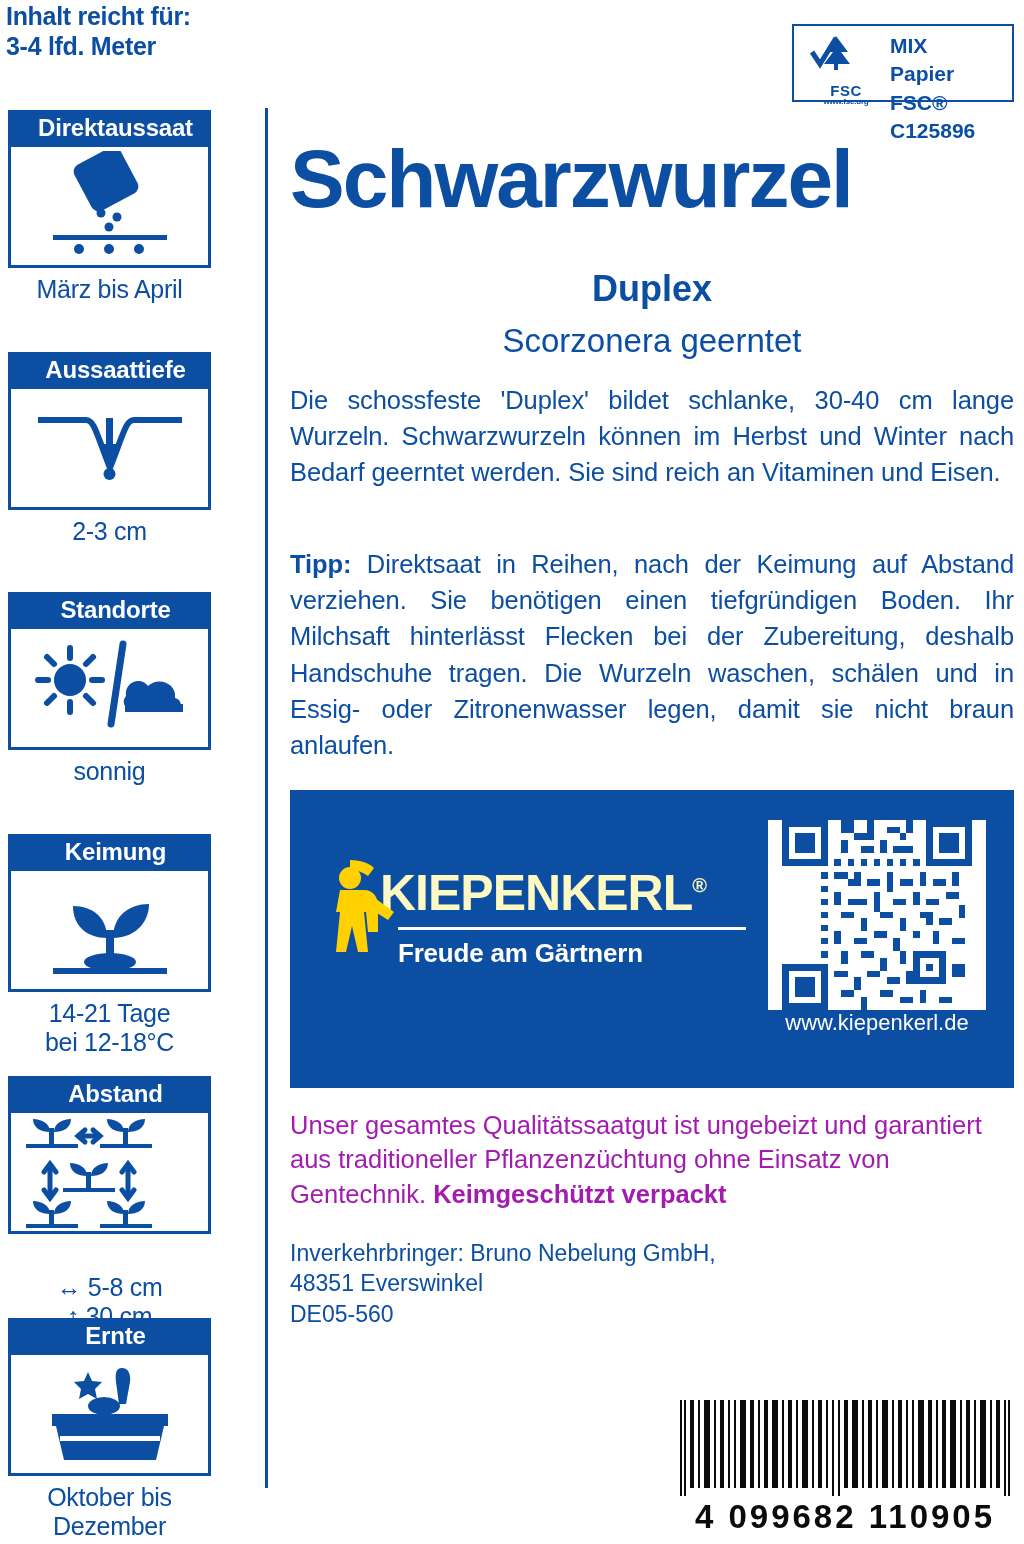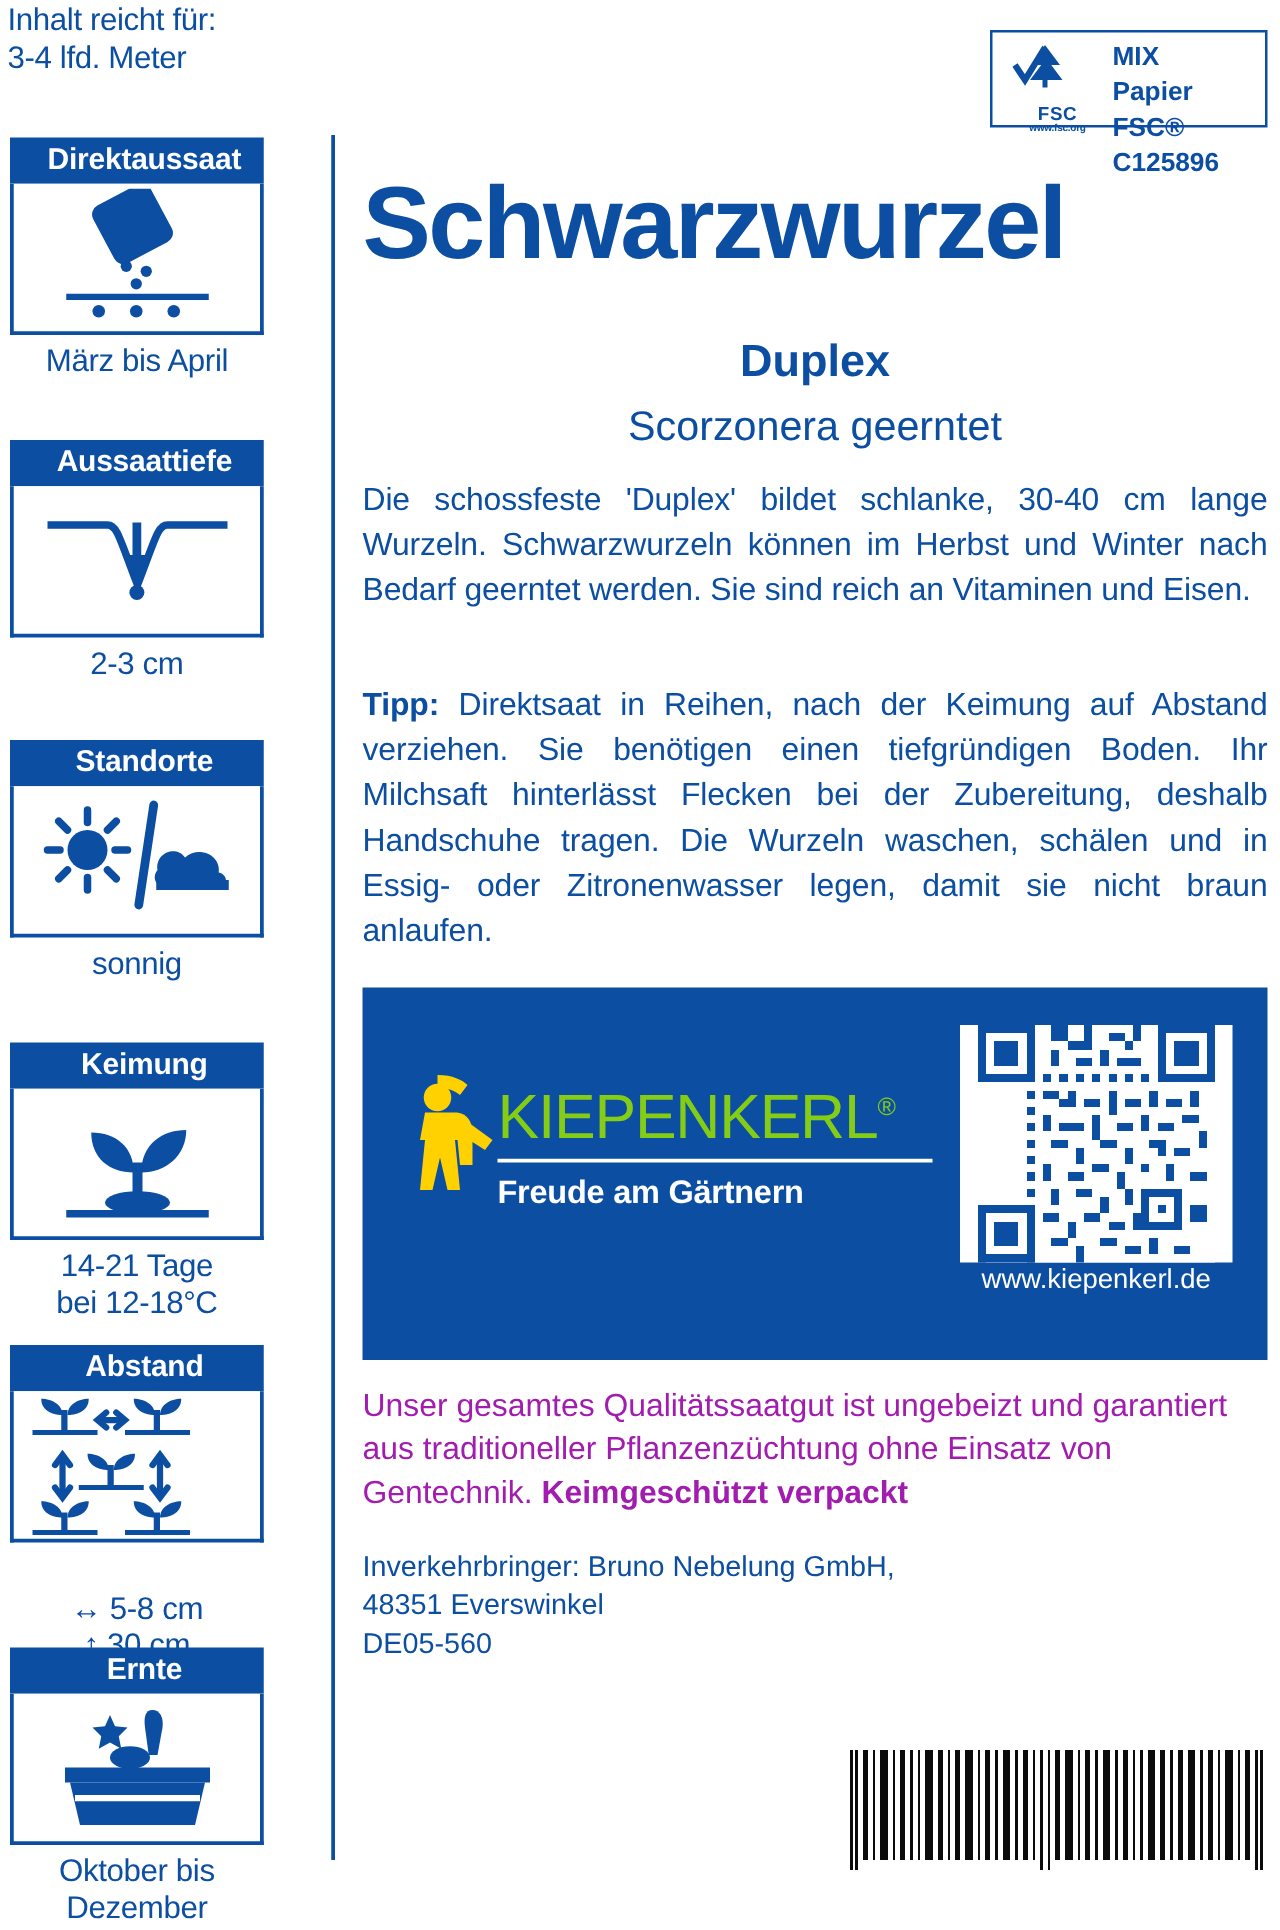--- a/index.html
+++ b/index.html
@@ -30,21 +30,21 @@
     height: 1544px;
   }
 
   .content-note {
     position: absolute;
     left: 6px;
     top: 2px;
     width: 250px;
     font-size: 25px;
     line-height: 1.18;
-    font-weight: 400;
+    font-weight: 700;
     color: #0b4ea2;
     letter-spacing: -0.3px;
   }
 
   .vrule {
     position: absolute;
     left: 265px;
     top: 108px;
     width: 3px;
     height: 1380px;
@@ -192,25 +192,25 @@
     background: #0b4ea2;
   }
   .brand-logo-wrap {
     position: absolute;
     left: 30px;
     top: 78px;
     width: 430px;
   }
   .brand-name {
     font-size: 50px;
-    font-weight: normal;
-    color: #84cc16;
+    font-weight: bold;
+    color: #fef9c3;
     letter-spacing: -1px;
     line-height: 1;
-    margin-left: 78px;
+    margin-left: 60px;
   }
   .brand-reg {
     font-size: 20px;
     vertical-align: super;
   }
   .brand-rule {
     margin-left: 78px;
     width: 348px;
     height: 3px;
     background: #ffffff;
@@ -640,16 +640,17 @@
             <rect x="142" y="0" width="1" height="44"></rect>
           <rect x="145" y="0" width="2" height="44"></rect>
             <rect x="149" y="0" width="1" height="44"></rect>
           <rect x="152" y="0" width="3" height="44"></rect>
             <rect x="157" y="0" width="1" height="44"></rect>
           <rect x="160" y="0" width="2" height="44"></rect>
           <rect x="164" y="0" width="1" height="48"></rect>
             <rect x="166" y="0" width="1" height="48"></rect>
         </g>
       </svg>
+      <div class="barcode-num">4 099682 110905</div>
     </div>
 
   </div>
 </div>
 
 </body></html>

